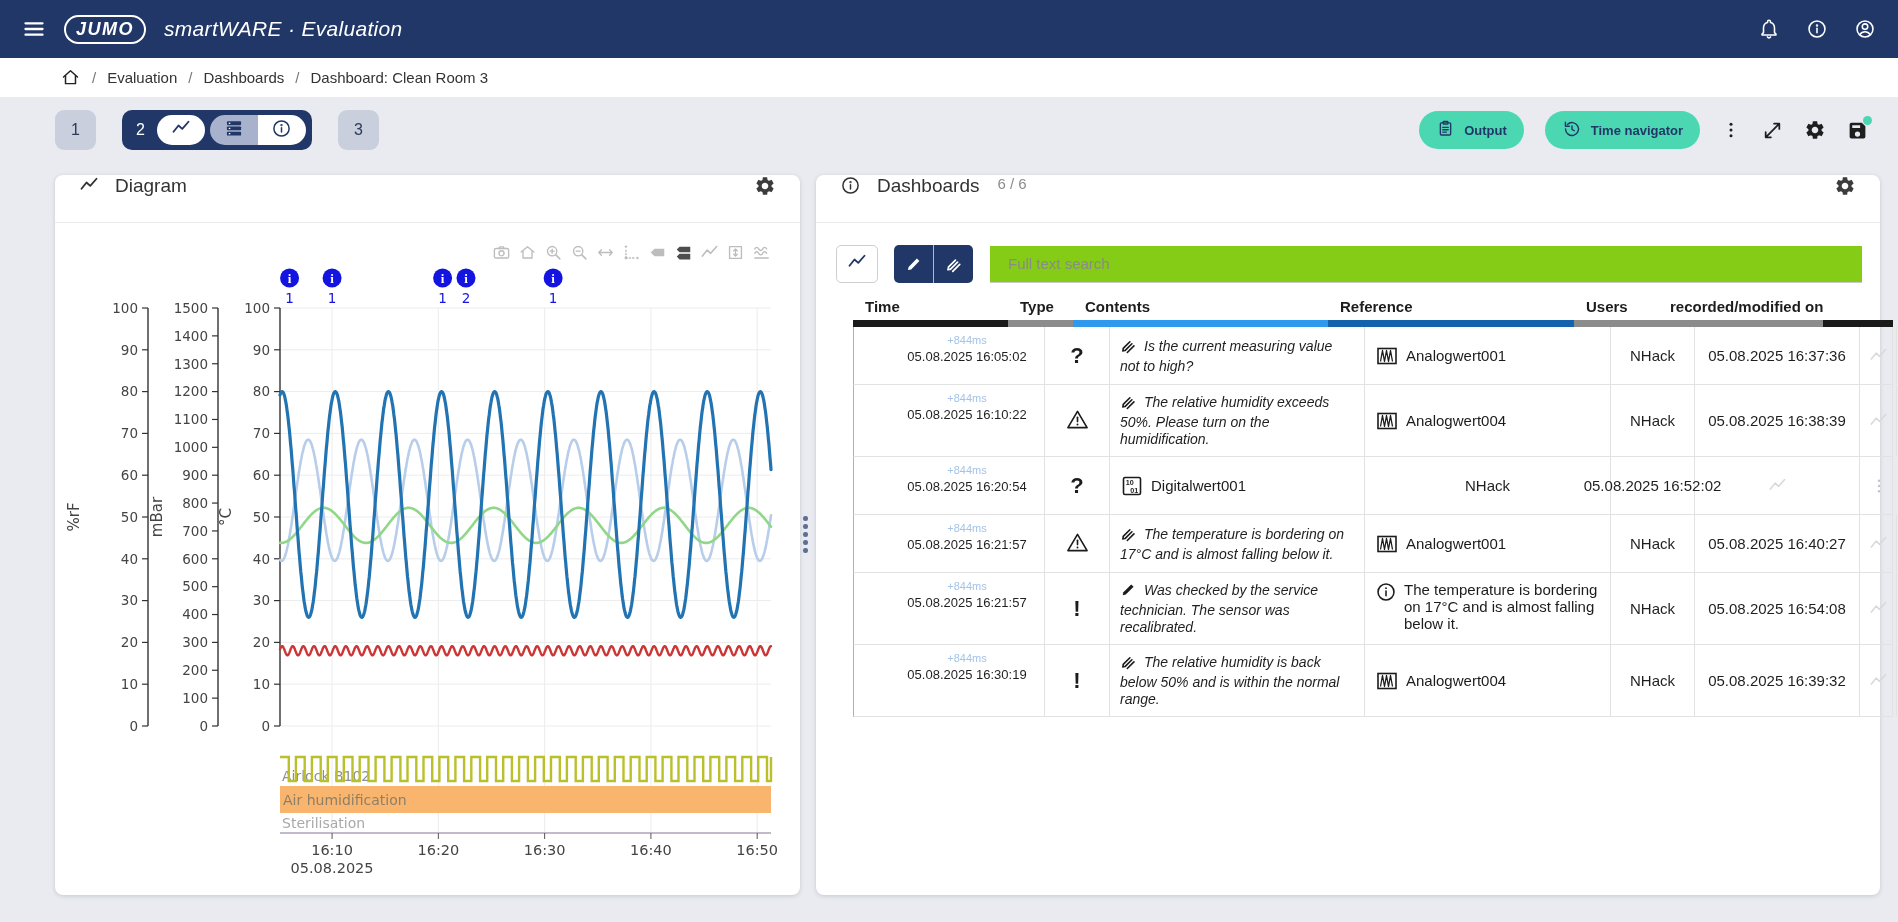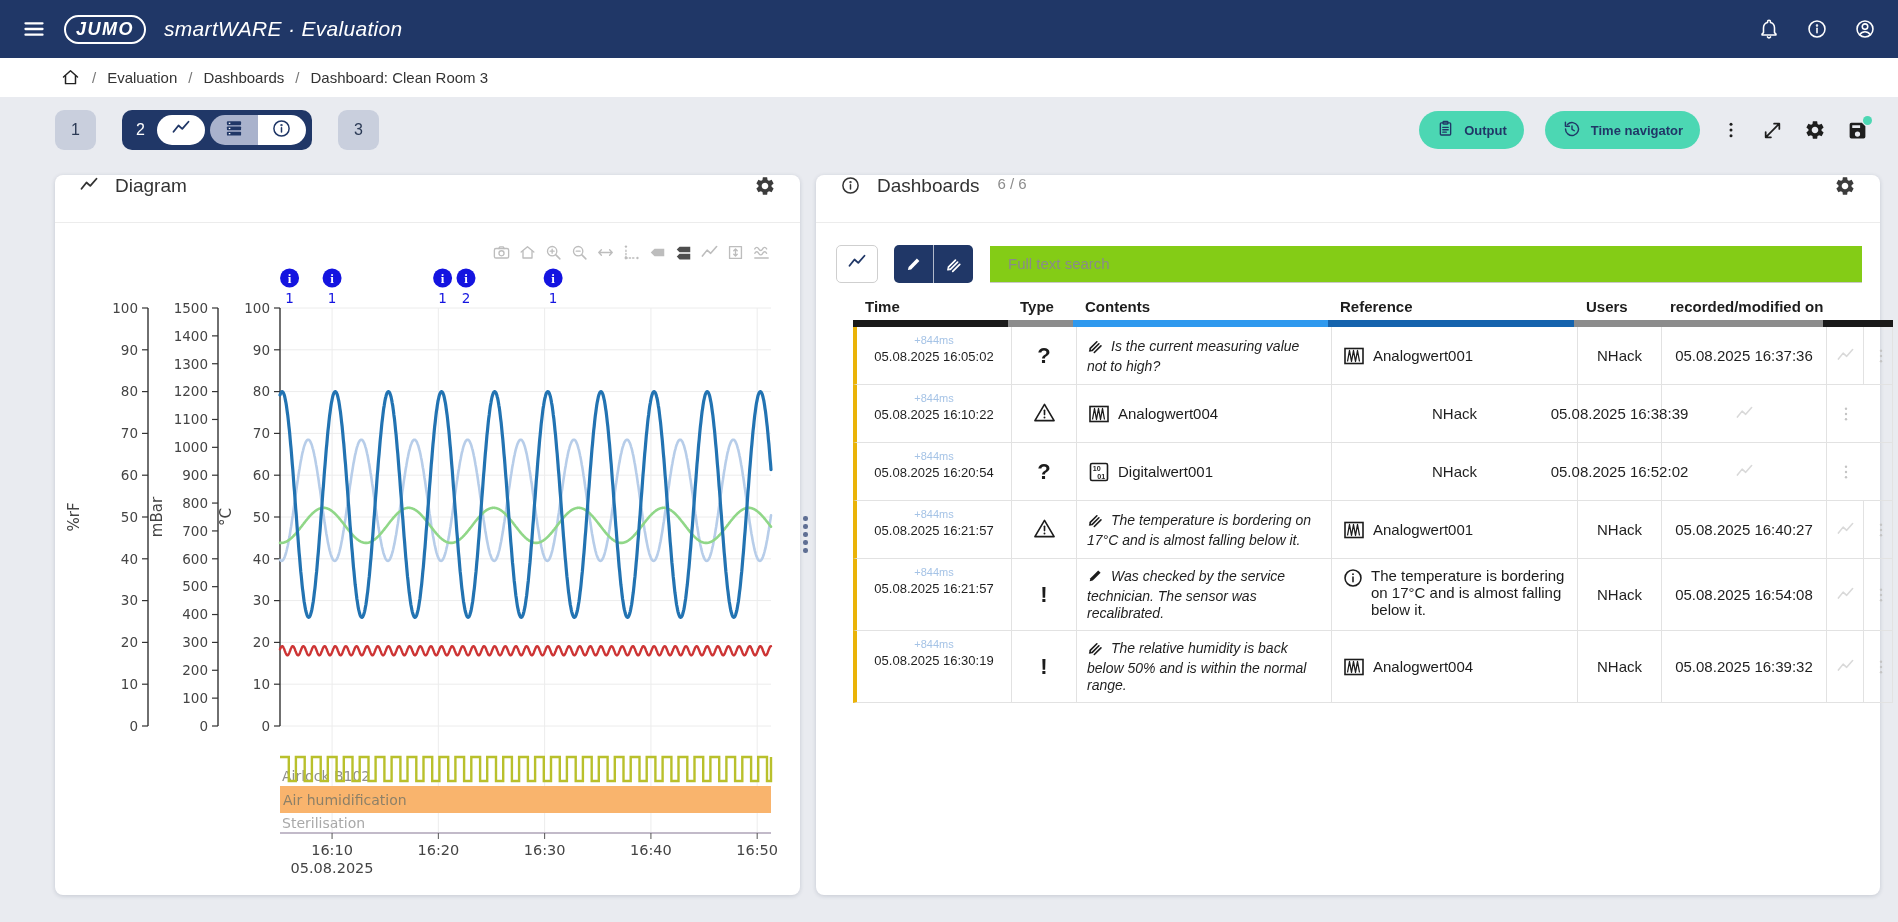--- a/index.html
+++ b/index.html
@@ -61,21 +61,21 @@
   .search-input{margin-left:17px;flex:1;height:36px;background:#84cc16;border:none;border-bottom:1px solid #c9c9c9;padding:0 18px;font-size:15px;color:#333;font-family:inherit;outline:none;}
   .search-input::placeholder{color:#8a8a8a;}
 
   .table{position:absolute;left:14px;top:117px;width:1040px;margin-left:23px;}
   .t-head{display:grid;grid-template-columns:155px 65px 255px 246px 84px 165px 37px 33px;height:28px;align-items:center;font-weight:700;font-size:15px;color:#1d1d1d;}
   .t-head span{padding-left:12px;white-space:nowrap;}
   .colorbar{display:flex;height:7px;}
   .colorbar span{height:7px;}
   .cb0{width:155px}.cb1{width:65px}.cb2{width:255px}.cb3{width:246px}.cb4{width:84px}.cb5{width:165px}.cb6{width:70px}
 
-  .t-row{display:grid;grid-template-columns:155px 65px 255px 246px 84px 165px 37px 33px;border-bottom:1px solid #e2e2e2;min-height:57px;border-left:4px solid #eab308;border-right:1px solid #e2e2e2;}
+  .t-row{display:grid;grid-template-columns:155px 65px 255px 246px 84px 165px 37px 33px;border-bottom:1px solid #e2e2e2;min-height:57px;border-left:1px solid #eab308;border-right:1px solid #e2e2e2;padding-left:36px;}
   .cell{border-right:1px solid #e2e2e2;padding:8px 10px;font-size:14px;color:#1f1f1f;box-sizing:border-box;}
   .cell:last-child{border-right:none;}
   .c-time{text-align:center;padding-top:7px;}
   .off{display:block;font-size:11px;color:#a5c3e6;line-height:13px;}
   .ts{font-size:13px;line-height:19px;}
   .c-type{display:flex;align-items:center;justify-content:center;color:#1c1c1c;}
   .tq{font-size:22px;font-weight:700;font-family:"Liberation Sans",sans-serif;}
   .c-cont{line-height:17px;display:flex;flex-wrap:wrap;align-content:center;}
   .pic{display:inline-block;vertical-align:-3px;margin-right:7px;color:#1c1c1c;}
   .c-cont .inner{display:block;font-style:italic;}
@@ -543,20 +543,28 @@
   </div>
           <div class="t-row">
     <div class="cell c-time"><span class="off">+844ms</span><span class="ts">05.08.2025 16:10:22</span></div>
     <div class="cell c-type">
               <span><svg width="23" height="23" viewBox="0 0 24 24" fill="none" stroke="currentColor" stroke-width="1.7" stroke-linejoin="round">
                   <path d="M12 3.5 22 20.5H2Z"></path>
                   <path d="M12 9.6v4.6" stroke-linecap="round"></path>
                   <circle cx="12" cy="17.2" r="1" fill="currentColor" stroke="none"></circle>
                 </svg></span>
             </div>
+    <div class="cell c-cont">
+              <span class="inner"><span class="pic"><svg width="17" height="17" viewBox="0 0 20 20" fill="none" stroke="currentColor" stroke-width="1.9" stroke-linecap="round">
+                    <path d="M3.8 13.4 11.6 5.6"></path>
+                    <path d="M6.2 15.8 14 8"></path>
+                    <path d="M8.6 18.2 16.4 10.4"></path>
+                    <path d="M3.2 16.8l2.6-.5-2.1-2.1z" fill="currentColor" stroke-width="1"></path>
+                  </svg></span>The relative humidity exceeds 50%. Please turn on the humidification.</span>
+            </div>
     <div class="cell c-ref ">
               <span class="ric">
                 <svg width="24" height="24" viewBox="0 0 24 24" fill="none" stroke="currentColor">
                   <rect x="3" y="4.5" width="18" height="15" stroke-width="1.6"></rect>
                   <path d="M5.5 17.5 7.5 6.5 9.5 17.5 11.5 6.5 13.5 17.5 15.5 6.5 17.5 17.5" stroke-width="1.3" stroke-linejoin="round"></path>
                 </svg>
               </span>
               <span>Analogwert004</span>
             </div>
     <div class="cell c-usr">NHack</div>

